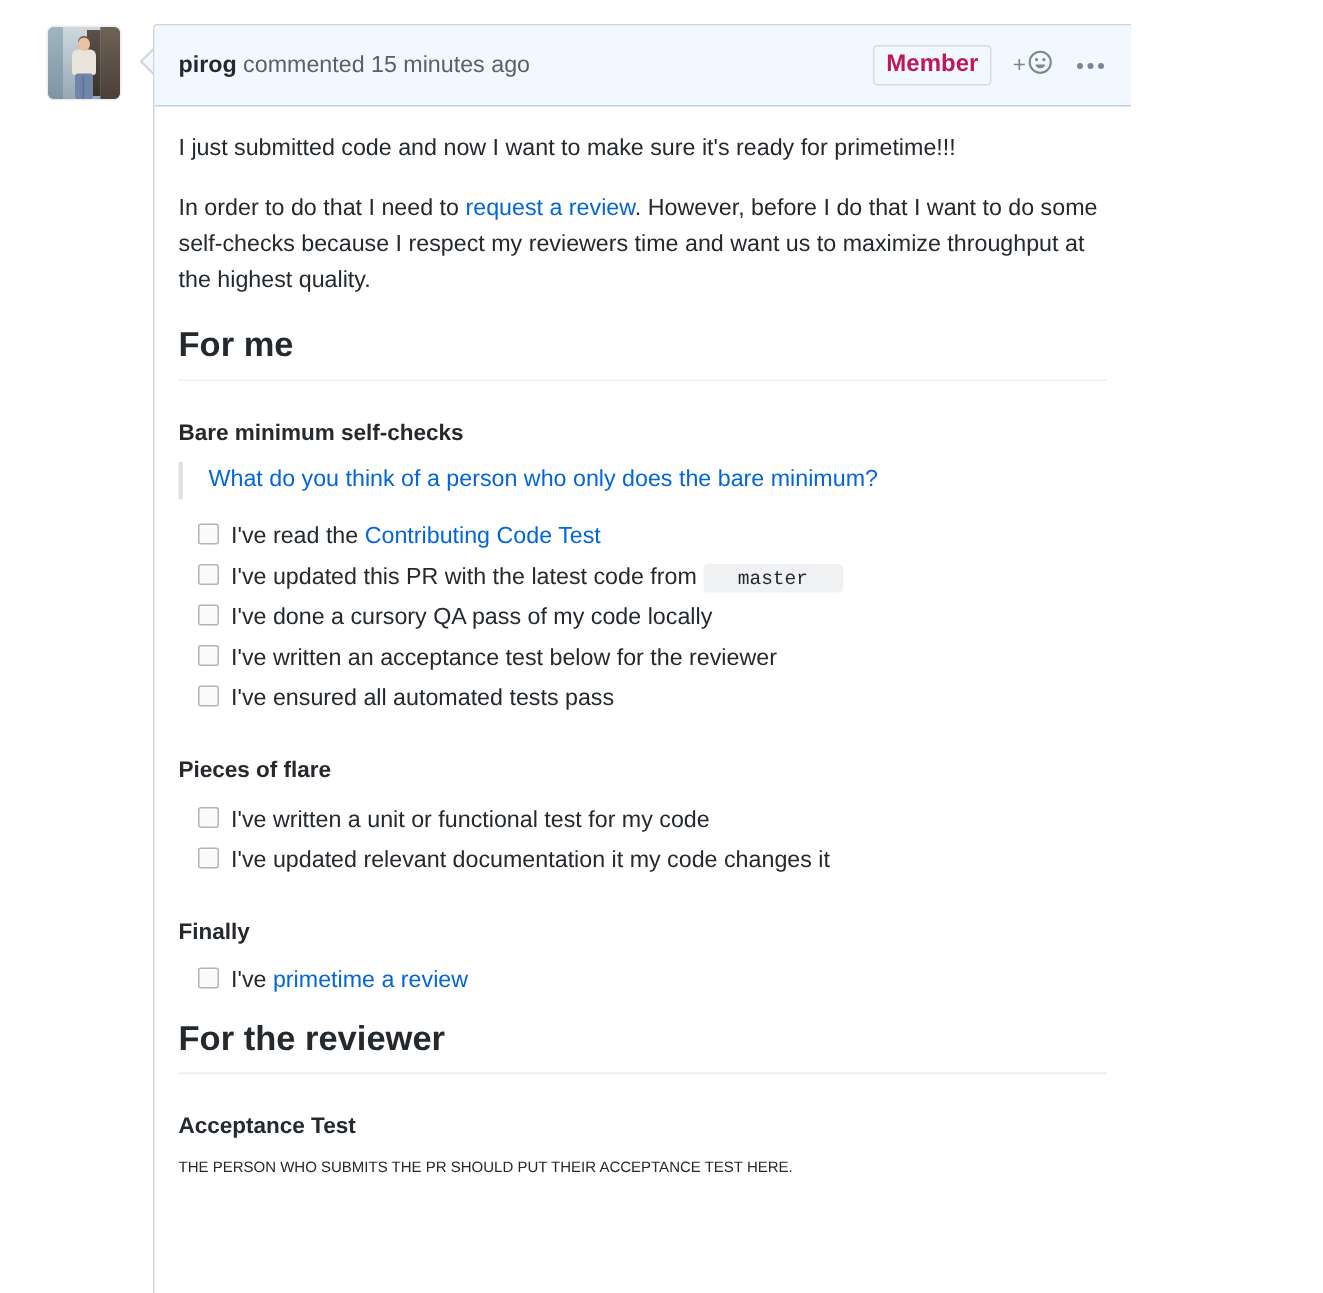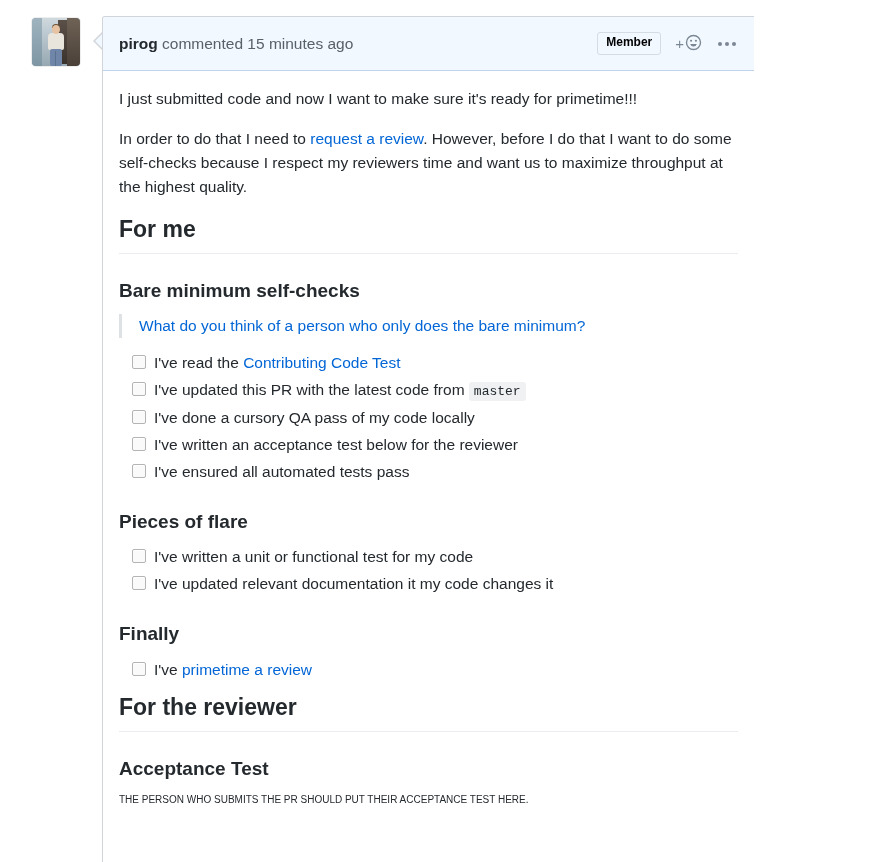--- a/index.html
+++ b/index.html
@@ -117,22 +117,22 @@
   }
   .hdr-right {
     display: flex;
     align-items: center;
     gap: 14px;
   }
   .badge {
     border: 1px solid #d5dce3;
     border-radius: 3px;
     padding: 3px 8px 4px;
-    font-size: 12px;
-    color: #000000;
+    font-size: 16px;
+    color: #be185d;
     font-weight: bold;
     line-height: 1.1;
     background: transparent;
   }
   .react-btn {
     display: flex;
     align-items: center;
     color: #7b8794;
     font-size: 15px;
     gap: 1px;
@@ -162,21 +162,21 @@
 
   h1.h {
     font-size: 23px;
     font-weight: bold;
     margin: 10px 0 0 0;
     padding-bottom: 8px;
     border-bottom: 1px solid #eaecef;
     line-height: 1.3;
   }
   h2.h {
-    font-size: 19px;
+    font-size: 15px;
     font-weight: bold;
     margin: 25px 0 10px 0;
     line-height: 1.3;
   }
 
   blockquote {
     margin: 0 0 12px 0;
     padding: 0 0 0 17px;
     border-left: 3px solid #dfe2e5;
     color: #6a737d;
@@ -206,21 +206,21 @@
     margin-right: 8px;
     flex: none;
     position: relative;
     top: 1px;
   }
   code.inline {
     font-family: "Liberation Mono", monospace;
     font-size: 13px;
     background: #eff1f3;
     border-radius: 3px;
-    padding: 2px 5px;
+    padding: 2px 23px;
     color: #24292e;
   }
   .tail-text { font-size: 10px; line-height: 1.55; margin: 0; }
 </style>
 </head>
 <body>
 
 <div class="page">
 
   <div class="avatar-col">

